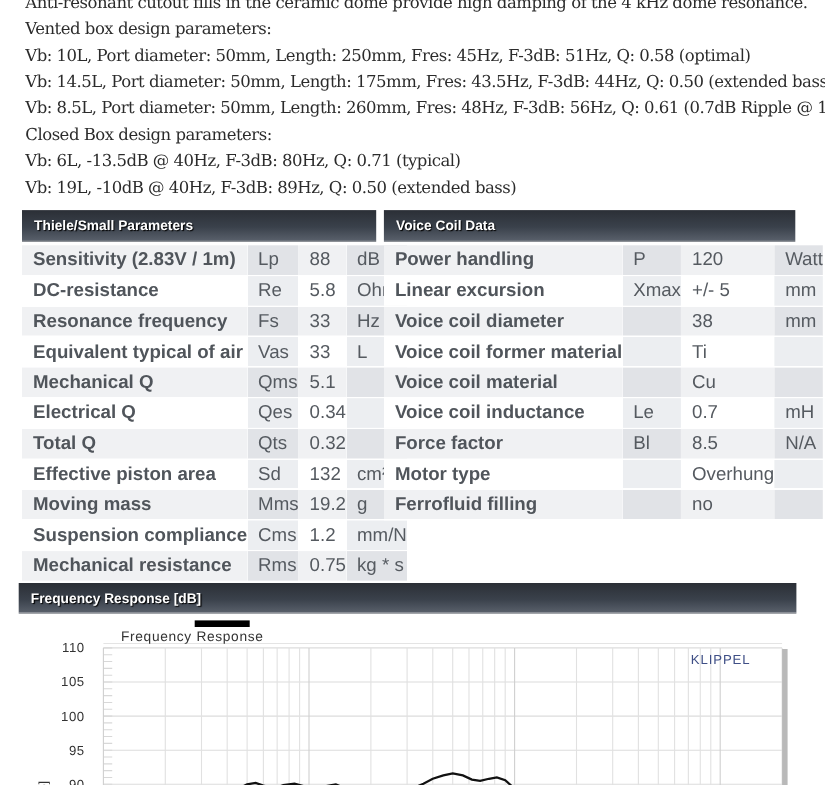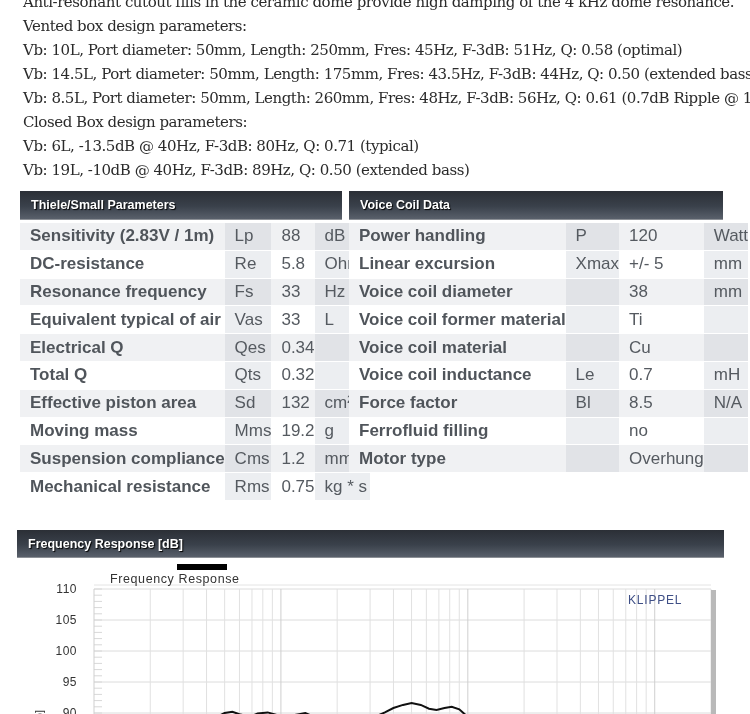--- a/index.html
+++ b/index.html
@@ -71,20 +71,26 @@
           <td>33</td>
           <td class="shade">Hz</td>
         </tr>
         <tr>
           <td class="lbl">Equivalent typical of air</td>
           <td class="shade">Vas</td>
           <td>33</td>
           <td class="shade">L</td>
         </tr>
         <tr>
+          <td class="lbl">Mechanical Q</td>
+          <td class="shade">Qms</td>
+          <td>5.1</td>
+          <td class="shade"></td>
+        </tr>
+        <tr>
           <td class="lbl">Electrical Q</td>
           <td class="shade">Qes</td>
           <td>0.34</td>
           <td class="shade"></td>
         </tr>
         <tr>
           <td class="lbl">Total Q</td>
           <td class="shade">Qts</td>
           <td>0.32</td>
           <td class="shade"></td>
@@ -165,29 +171,29 @@
           <td>0.7</td>
           <td class="shade">mH</td>
         </tr>
         <tr>
           <td class="lbl">Force factor</td>
           <td class="shade">Bl</td>
           <td>8.5</td>
           <td class="shade">N/A</td>
         </tr>
         <tr>
+          <td class="lbl">Motor type</td>
+          <td class="shade"></td>
+          <td>Overhung</td>
+          <td class="shade"></td>
+        </tr>
+        <tr>
           <td class="lbl">Ferrofluid filling</td>
           <td class="shade"></td>
           <td>no</td>
-          <td class="shade"></td>
-        </tr>
-        <tr>
-          <td class="lbl">Motor type</td>
-          <td class="shade"></td>
-          <td>Overhung</td>
           <td class="shade"></td>
         </tr>
       </tbody>
   </table>
 </div>
 
 <div class="panel" id="fr">
   <div class="panel-head">
     <span>Frequency Response [dB]</span>
   </div>

